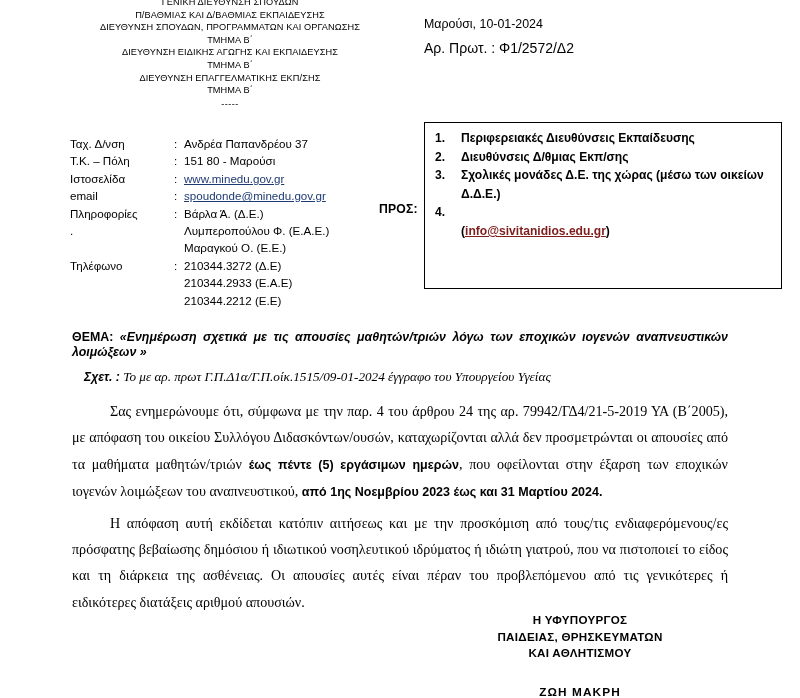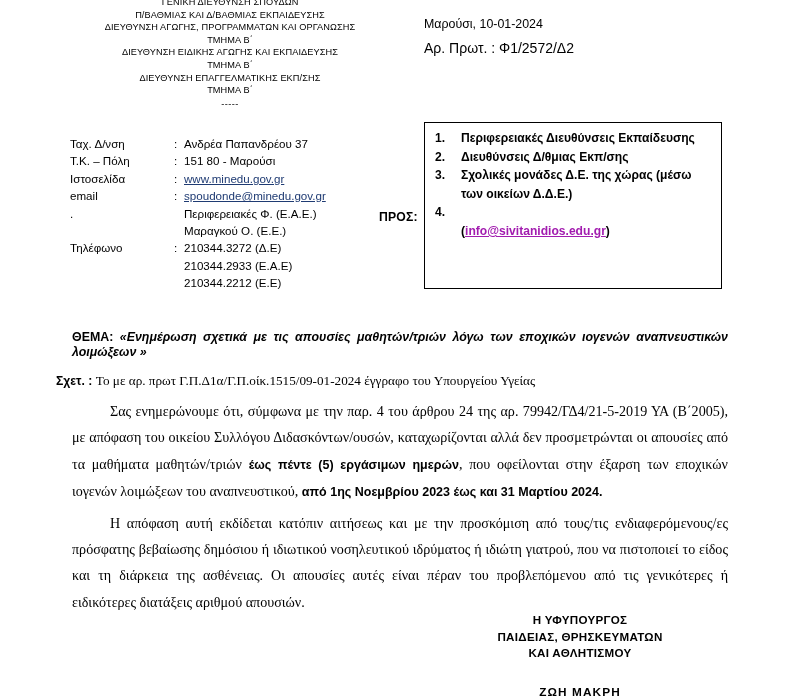--- a/index.html
+++ b/index.html
@@ -78,27 +78,26 @@
   }
 
   
   .pros-label {
     position: absolute;
     left: 379px;
     top: 202px;
     font-size: 12.2px;
     font-weight: bold;
     letter-spacing: 0.2px;
-    margin-top: 8px;
   }
   .recipients {
     position: absolute;
     left: 424px;
     top: 122px;
-    width: 298px;
+    width: 358px;
     height: 167px;
     border: 1.4px solid #000;
     box-sizing: border-box;
     padding: 6px 8px 4px 10px;
   }
   .recipients ol {
     margin: 0;
     padding: 0 0 0 26px;
     list-style: none;
     counter-reset: rc;
@@ -113,45 +112,46 @@
   }
   .recipients li::before {
     content: counter(rc) ".";
     position: absolute;
     left: -26px;
     width: 20px;
     text-align: left;
     font-weight: bold;
   }
   .recipients a {
-    color: #a21caf;
+    color: #7f1d1d;
     text-decoration: underline;
   }
 
   
   .subject {
     position: absolute;
     left: 72px;
     top: 330px;
     width: 656px;
     font-size: 12.4px;
     line-height: 15px;
     font-weight: bold;
     text-align: justify;
   }
   .subject .lead { font-style: normal; }
   .subject .quoted { font-style: italic; }
 
   .relref {
     position: absolute;
-    left: 56px;
+    left: 84px;
     top: 368px;
     width: 656px;
     font-size: 12.2px;
-    line-height: 26px;
+    line-height: 18px;
+    font-style: italic;
   }
   .relref .lbl { font-weight: bold; }
   .relref .txt { font-family: "Liberation Serif", serif; font-size: 13.2px; }
 
   
   .body-copy {
     position: absolute;
     left: 72px;
     top: 394px;
     width: 656px;
@@ -187,21 +187,21 @@
     font-size: 11.8px;
     letter-spacing: 1.1px;
   }
 </style>
 </head>
 <body>
 
 <div class="masthead">
   <div class="org-line">ΓΕΝΙΚΗ ΔΙΕΥΘΥΝΣΗ ΣΠΟΥΔΩΝ</div>
   <div class="org-line">Π/ΒΑΘΜΙΑΣ ΚΑΙ Δ/ΒΑΘΜΙΑΣ ΕΚΠΑΙΔΕΥΣΗΣ</div>
-  <div class="org-line">ΔΙΕΥΘΥΝΣΗ ΑΓΩΓΗΣ, ΠΡΟΓΡΑΜΜΑΤΩΝ ΚΑΙ ΟΡΓΑΝΩΣΗΣ</div>
+  <div class="org-line">ΔΙΕΥΘΥΝΣΗ ΣΠΟΥΔΩΝ, ΠΡΟΓΡΑΜΜΑΤΩΝ ΚΑΙ ΟΡΓΑΝΩΣΗΣ</div>
   <div class="org-line">ΤΜΗΜΑ Β΄</div>
   <div class="org-line">ΔΙΕΥΘΥΝΣΗ ΕΙΔΙΚΗΣ ΑΓΩΓΗΣ ΚΑΙ ΕΚΠΑΙΔΕΥΣΗΣ</div>
   <div class="org-line">ΤΜΗΜΑ Β΄</div>
   <div class="org-line">ΔΙΕΥΘΥΝΣΗ ΕΠΑΓΓΕΛΜΑΤΙΚΗΣ ΕΚΠ/ΣΗΣ</div>
   <div class="org-line">ΤΜΗΜΑ Β΄</div>
   <div class="sep-line">-----</div>
 </div>
 
 <div class="date-block">Μαρούσι, 10-01-2024</div>
 <div class="proto-block">Αρ. Πρωτ. : Φ1/2572/Δ2</div>
@@ -222,23 +222,28 @@
       <td class="key">Ιστοσελίδα</td>
       <td class="colon">:</td>
       <td class="val"><a href="#">www.minedu.gov.gr</a></td>
     </tr>
     <tr>
       <td class="key">email</td>
       <td class="colon">:</td>
       <td class="val"><a href="#">spoudonde@minedu.gov.gr</a></td>
     </tr>
     <tr>
+      <td class="key">Πληροφορίες</td>
+      <td class="colon">:</td>
+      <td class="val">Βάρλα Ά. (Δ.Ε.)</td>
+    </tr>
+    <tr>
       <td class="key">.</td>
       <td class="colon"></td>
-      <td class="val">Περιφερειακές Φ. (Ε.Α.Ε.)</td>
+      <td class="val">Λυμπεροπούλου Φ. (Ε.Α.Ε.)</td>
     </tr>
     <tr>
       <td class="key"></td>
       <td class="colon"></td>
       <td class="val">Μαραγκού Ο. (Ε.Ε.)</td>
     </tr>
     <tr>
       <td class="key">Τηλέφωνο</td>
       <td class="colon">:</td>
       <td class="val">210344.3272 (Δ.Ε)</td>

